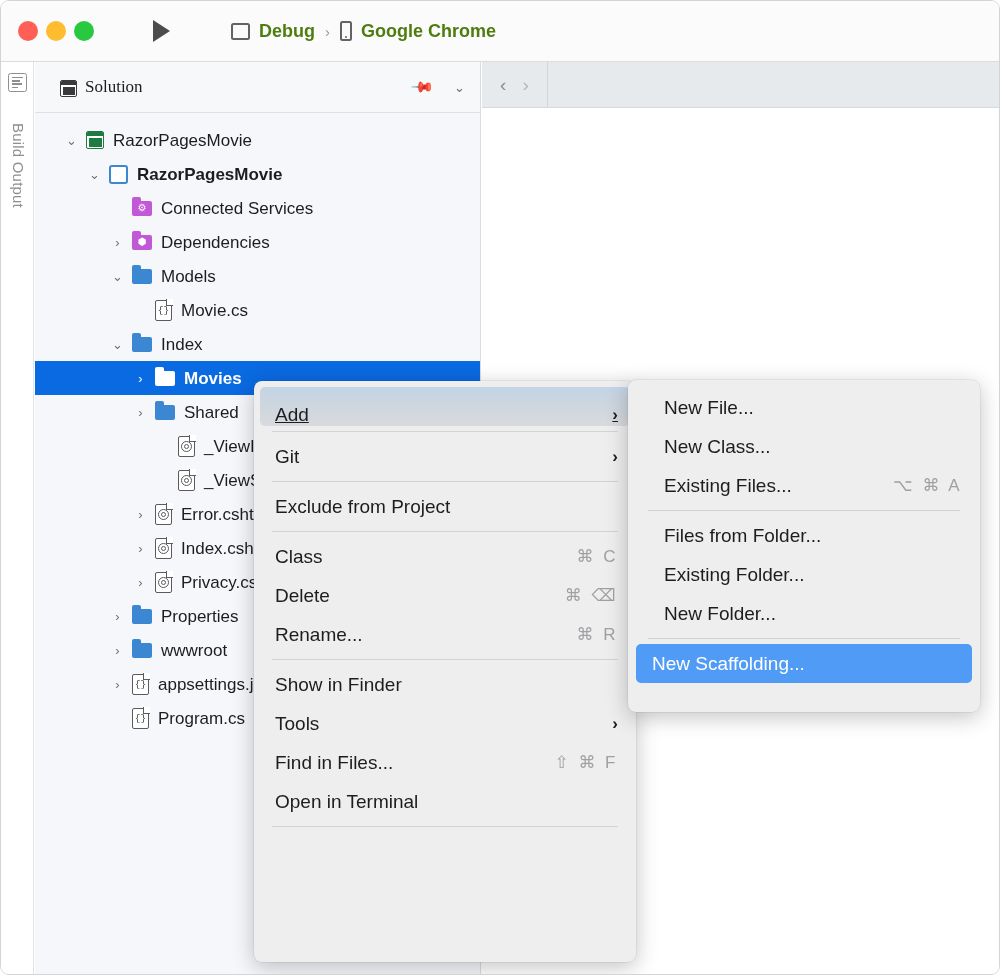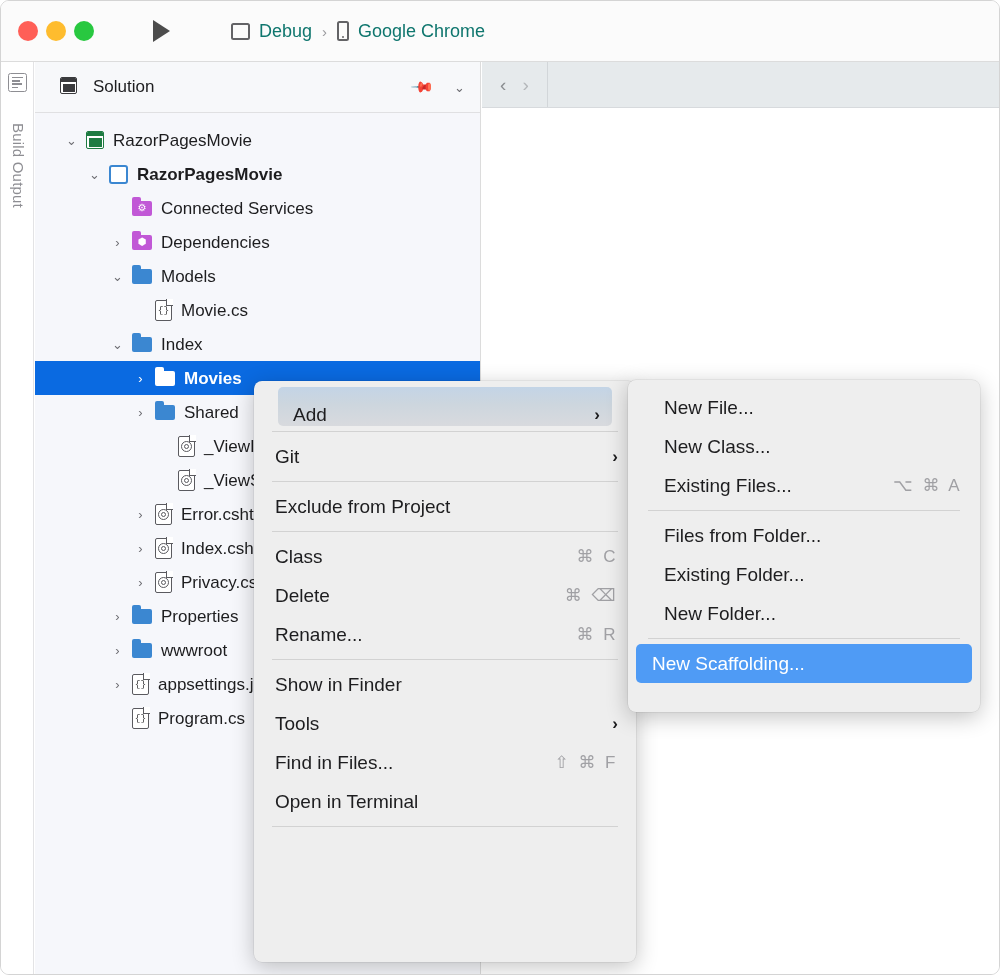--- a/index.html
+++ b/index.html
@@ -58,21 +58,21 @@
   .phone-icon {
     width: 12px; height: 20px;
     border: 2.2px solid #636366; border-radius: 2.5px;
     position: relative;
   }
   .phone-icon::after {
     content: ""; position: absolute;
     left: 50%; bottom: 1.5px; transform: translateX(-50%);
     width: 2px; height: 2px; border-radius: 50%; background: #636366;
   }
-  .target-label { color: #0f766e; }
+  .target-label { color: #4d7c0f; font-weight: bold; }
 
   
   .rail {
     position: absolute; left: 0; top: 61px;
     width: 33px; height: 913px;
     background: #ffffff;
     border-right: 1px solid #e3e3e5;
   }
   .rail-icon {
     position: absolute; left: 7px; top: 11px;
@@ -105,21 +105,21 @@
     background: #f6f7fb;
     border-right: 1px solid #dcdcdc;
   }
   .sol-header {
     height: 51px; width: 100%;
     background: #f7f8fa;
     border-bottom: 1px solid #e0e0e2;
     display: flex; align-items: center;
     padding: 0 15px 0 25px;
   }
-  .sol-title-wrap { display:flex; align-items:flex-start; gap:16px; }
+  .sol-title-wrap { display:flex; align-items:flex-end; gap:8px;font-family:Liberation Serif, serif; }
   .sol-icon {
     width: 17px; height: 17px;
     border: 1.6px solid #3a3a3c; border-radius: 2px;
     display: flex; flex-direction: column;
     background: #fff; overflow: hidden;
   }
   .sol-icon .bar { height: 4px; background: #3a3a3c; }
   .sol-icon .body { flex:1; margin: 1.5px; background: #3a3a3c; }
   .sol-title { font-size: 17px; color: #1d1d1f; }
   .sol-actions { margin-left: auto; display: flex; align-items: center; gap: 22px; }
@@ -258,22 +258,23 @@
   .mi .label { flex: 1; }
   .mi .shortcut {
     color: #a0a0a4; font-size: 17px;
     letter-spacing: 2.5px;
     font-family: "Liberation Sans", sans-serif;
   }
   .mi .submenu-arrow { font-size: 17px; font-weight: bold; color: #1d1d1f; }
   .mi.hl {
     background: linear-gradient(180deg, #c3d4e6 0%, #cdd6de 45%, #d8dade 100%);
     border-radius: 5px;
-    margin: 0 24px;
+    margin: 0 6px;
     padding: 16px 12px 0 15px;
+    text-decoration: underline;
   }
   .sep { height: 1px; background: #d2d2d2; margin: 5px 18px; }
 
   
   .submenu {
     position: absolute; left: 627px; top: 379px;
     width: 352px; height: 332px;
     background: #eeeeee;
     border-radius: 8px;
     box-shadow: 0 5px 22px rgba(0,0,0,.24), 0 0 0 .5px rgba(0,0,0,.10);

